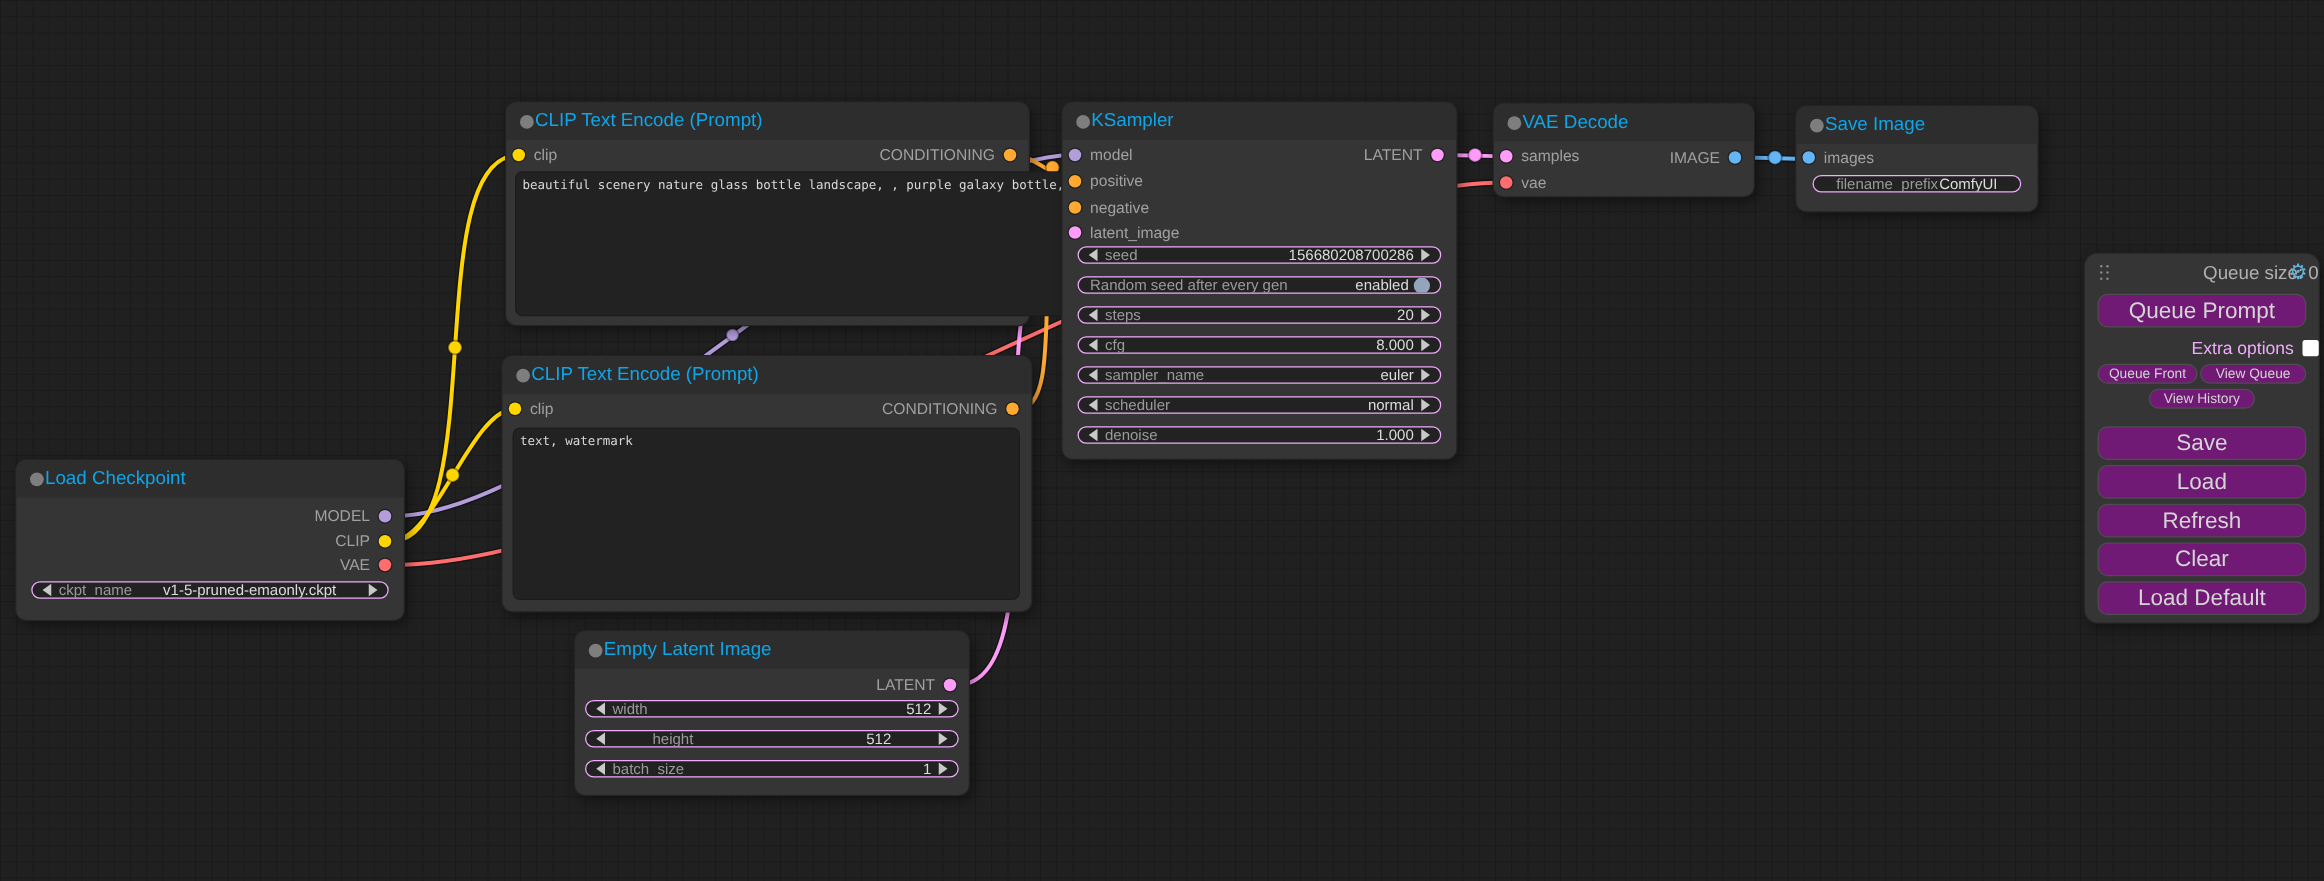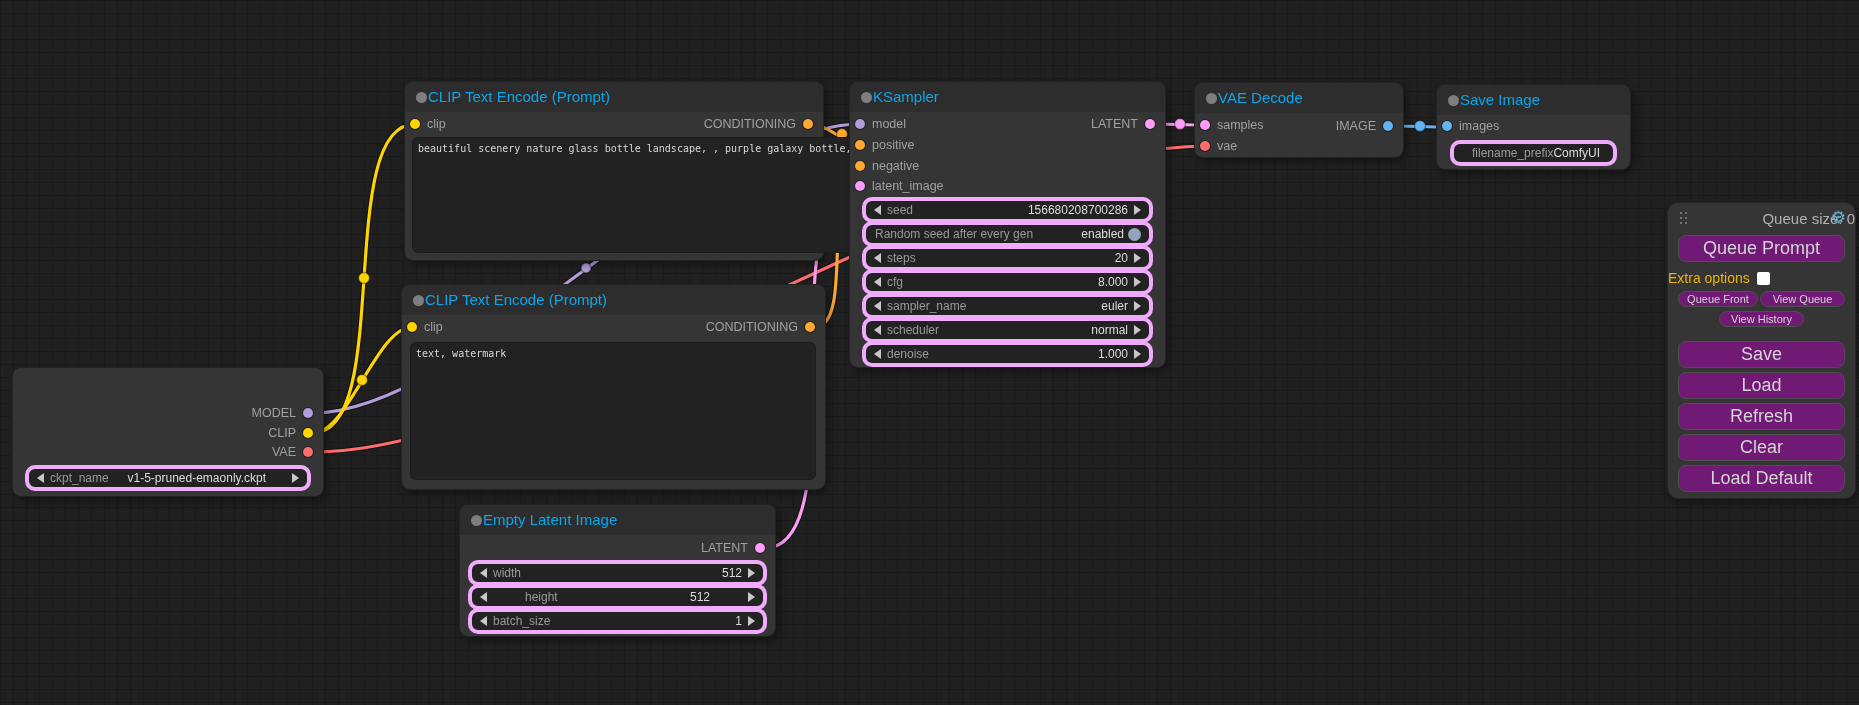--- a/index.html
+++ b/index.html
@@ -24,21 +24,21 @@
   }
   .tdot{position:absolute;left:11px;top:10px;width:11px;height:11px;border-radius:50%;background:#7e7e7e;}
   .slot{position:absolute;height:20px;line-height:20px;font-size:12.5px;color:#a0a0a0;white-space:nowrap;}
   .sdot{position:absolute;top:5px;width:10px;height:10px;border-radius:50%;box-shadow:0 0 0 1px rgba(0,0,0,.4);}
   .slot.in .sdot{left:0;}
   .slot.in .slabel{margin-left:17px;}
   .slot.out{text-align:right;}
   .slot.out .sdot{right:0;}
   .slot.out .slabel{margin-right:17px;display:inline-block;}
   .widget{
-    position:absolute;height:26px;background:#222;border:4px solid #f0abfc;border-radius:10px;
+    position:absolute;height:14px;background:#222;border:1px solid #f0abfc;border-radius:10px;
     font-size:12px;color:#9a9a9a;box-sizing:border-box;display:flex;align-items:center;
     padding:0 8px;overflow:hidden;
   }
   .widget .wlabel{margin-left:6px;}
   .widget .wvalue{margin-left:auto;color:#dcdcdc;margin-right:6px;}
   .arr{width:0;height:0;border-top:5px solid transparent;border-bottom:5px solid transparent;flex:0 0 auto;}
   .arr.l{border-right:7px solid #c8c8c8;}
   .arr.r{border-left:7px solid #c8c8c8;}
   .toggle{width:13px;height:13px;border-radius:50%;background:#93a5ba;flex:0 0 auto;margin-left:4px;}
   .ptext{
@@ -54,21 +54,21 @@
   .mbtn{
     position:absolute;background:#701a75;border:1px solid #4e4e4e;border-radius:8px;
     color:#d4d4d4;text-align:center;box-sizing:border-box;cursor:pointer;
   }
   .mbtn.big{left:10px;right:10px;height:27px;font-size:18px;line-height:25px;}
   .mbtn.small{height:16px;font-size:11px;line-height:14px;border-radius:9px;}
   #queue-size{position:absolute;left:4px;right:0;text-align:right;color:#b0b0b0;font-size:15px;padding-left:21px;}
   #gear{position:absolute;right:9px;top:6px;font-size:17px;color:#5fb2d8;line-height:17px;}
   #dragdots{position:absolute;left:12px;top:9px;width:2px;height:2px;background:#888;border-radius:50%;
     box-shadow:5px 0 0 #888, 0 5px 0 #888, 5px 5px 0 #888, 0 10px 0 #888, 5px 10px 0 #888;}
-  #extra{position:absolute;left:0;right:0;text-align:left;color:#eab308;font-size:14px;height:18px;line-height:18px;}
+  #extra{position:absolute;left:0;right:0;text-align:right;color:#f0abfc;font-size:14px;height:18px;line-height:18px;}
   #extra .cb{display:inline-block;vertical-align:-2px;width:13px;height:13px;background:#fff;border-radius:2px;margin-left:7px;}
 </style>
 </head>
 <body>
 
 <div id="canvas">
 
   <svg class="wires" width="1859" height="705">
     <g fill="none" stroke="rgba(0,0,0,0.35)" stroke-width="5.5">
       <path d="M313,413 C466,413 707,124 860,124"></path>
@@ -99,20 +99,24 @@
       <circle cx="759" cy="299" r="5" fill="#FF6E6E"></circle>
       <circle cx="842" cy="134" r="5.5" fill="#FFA931"></circle>
       <circle cx="837" cy="246" r="5.5" fill="#FFA931"></circle>
       <circle cx="812" cy="367" r="5" fill="#FF9CF9"></circle>
       <circle cx="1180" cy="124" r="5.5" fill="#FF9CF9"></circle>
       <circle cx="1420" cy="126" r="5.5" fill="#64B5F6"></circle>
     </g>
   </svg>
 
   <div class="node" style="left:13px;top:368px;width:310px;height:128px;">
+    <div class="ntitle">
+      <span class="tdot"></span>
+      <span>Load Checkpoint</span>
+    </div>
     <div class="slot out" style="top:35px;left:0;right:10px;">
       <span class="slabel">MODEL</span>
       <span class="sdot" style="background:#B39DDB"></span>
     </div>
     <div class="slot out" style="top:55px;left:0;right:10px;">
       <span class="slabel">CLIP</span>
       <span class="sdot" style="background:#FFD500"></span>
     </div>
     <div class="slot out" style="top:74px;left:0;right:10px;">
       <span class="slabel">VAE</span>

